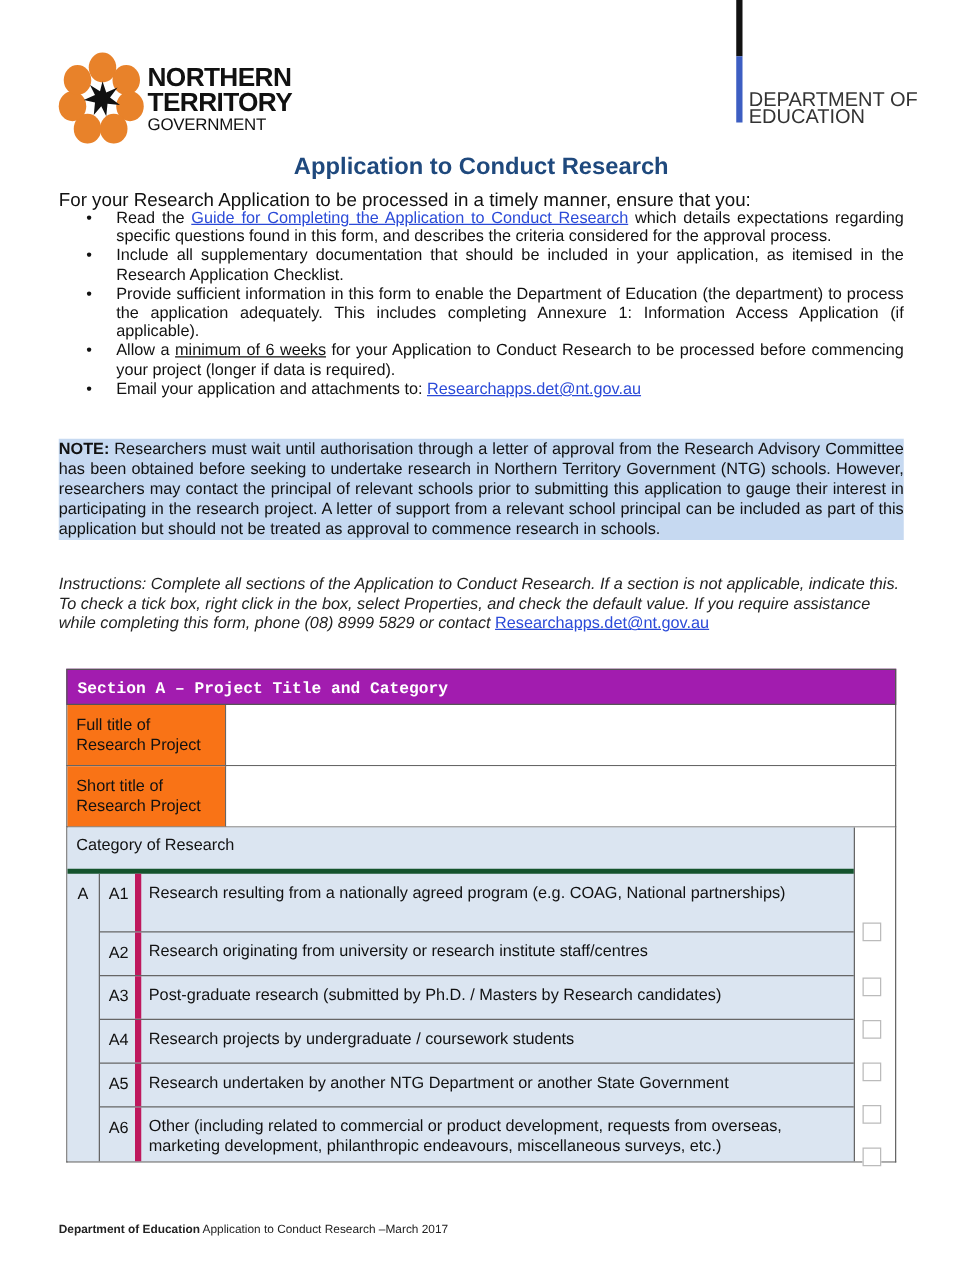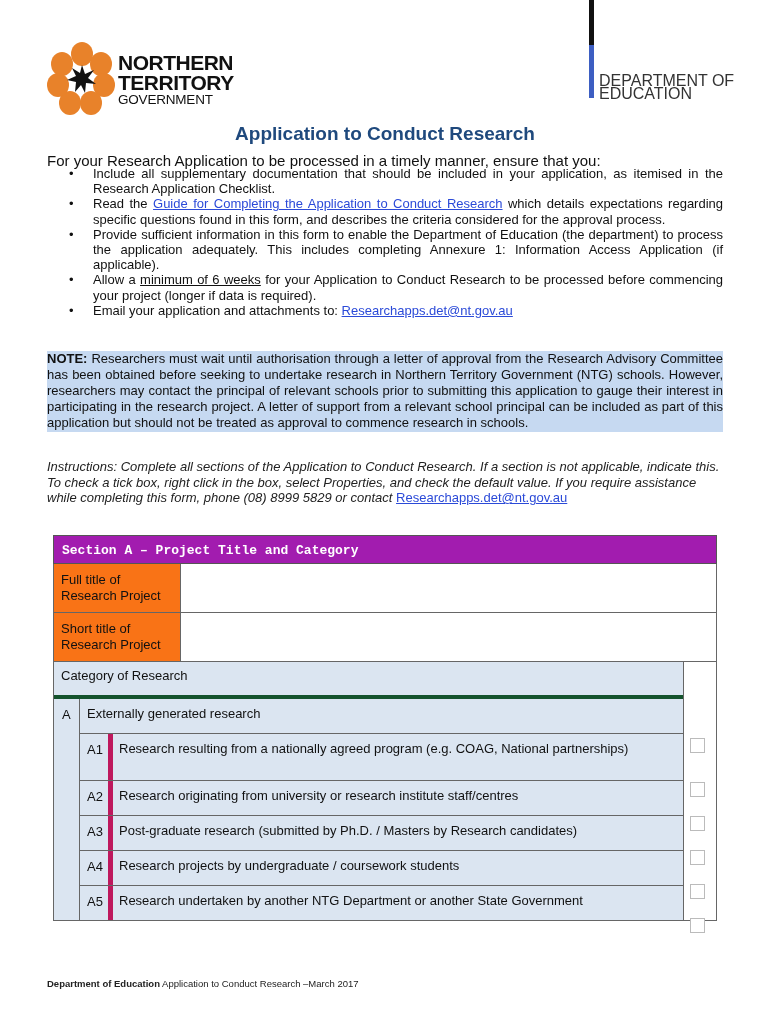--- a/index.html
+++ b/index.html
@@ -84,22 +84,22 @@
   <div>DEPARTMENT OF</div>
   <div>EDUCATION</div>
 </div>
 
 <div class="abs title">Application to Conduct Research</div>
 
 <div class="abs intro">For your Research Application to be processed in a timely manner, ensure that you:</div>
 
 <div class="abs bullets">
   <ul>
+    <li><span>Read the </span><a class="link" href="#">Guide for Completing the Application to Conduct Research</a><span> which details expectations regarding specific questions found in this form, and describes the criteria considered for the approval process.</span></li>
     <li><span>Include all supplementary documentation that should be included in your application, as itemised in the Research Application Checklist.</span></li>
-    <li><span>Read the </span><a class="link" href="#">Guide for Completing the Application to Conduct Research</a><span> which details expectations regarding specific questions found in this form, and describes the criteria considered for the approval process.</span></li>
     <li><span>Provide sufficient information in this form to enable the Department of Education (the department) to process the application adequately. This includes completing Annexure 1: Information Access Application (if applicable).</span></li>
     <li><span>Allow a </span><span class="uline">minimum of 6 weeks</span><span> for your Application to Conduct Research to be processed before commencing your project (longer if data is required).</span></li>
     <li><span>Email your application and attachments to: </span><a class="link" href="#">Researchapps.det@nt.gov.au</a></li>
   </ul>
 </div>
 
 <div class="abs note"><b>NOTE:</b><span> Researchers must wait until authorisation through a letter of approval from the Research Advisory Committee has been obtained before seeking to undertake research in Northern Territory Government (NTG) schools. However, researchers may contact the principal of relevant schools prior to submitting this application to gauge their interest in participating in the research project. A letter of support from a relevant school principal can be included as part of this application but should not be treated as approval to commence research in schools.</span></div>
 
 <div class="abs instr"><span>Instructions: Complete all sections of the Application to Conduct Research. If a section is not applicable, indicate this. To check a tick box, right click in the box, select  Properties, and check the default value. If you require assistance while completing this form, phone (08) 8999 5829 or contact </span><a class="link" href="#" style="font-style:normal;">Researchapps.det@nt.gov.au</a></div>
 
@@ -121,41 +121,44 @@
     </div>
     <div class="val"></div>
   </div>
 
   <div class="cat">
     <div class="cat-left">
       <div class="cat-title">Category of Research</div>
       <div class="grp">
         <div class="grp-letter">A</div>
         <div class="grp-body">
-          <div class="grp-title">Externally generated research</div>
           <div class="item" style="height:46px;">
             <div class="item-code">A1</div>
             <div class="item-text">Research resulting from a nationally agreed program (e.g. COAG, National partnerships)</div>
           </div>
           <div class="item" style="height:34px;">
             <div class="item-code">A2</div>
             <div class="item-text">Research originating from university or research institute staff/centres</div>
           </div>
           <div class="item" style="height:34px;">
             <div class="item-code">A3</div>
             <div class="item-text">Post-graduate research (submitted by Ph.D. / Masters by Research candidates)</div>
           </div>
           <div class="item" style="height:34px;">
             <div class="item-code">A4</div>
             <div class="item-text">Research projects by undergraduate / coursework students</div>
           </div>
           <div class="item" style="height:34px;">
             <div class="item-code">A5</div>
             <div class="item-text">Research undertaken by another NTG Department or another State Government</div>
           </div>
+          <div class="item" style="height:43px;">
+            <div class="item-code">A6</div>
+            <div class="item-text">Other (including related to commercial or product development, requests from overseas, marketing development, philanthropic endeavours, miscellaneous surveys, etc.)</div>
+          </div>
         </div>
       </div>
     </div>
     <div class="cat-right">
       <div class="cb" style="top:76px;"></div>
       <div class="cb" style="top:120px;"></div>
       <div class="cb" style="top:154px;"></div>
       <div class="cb" style="top:188px;"></div>
       <div class="cb" style="top:222px;"></div>
       <div class="cb" style="top:256px;"></div>

